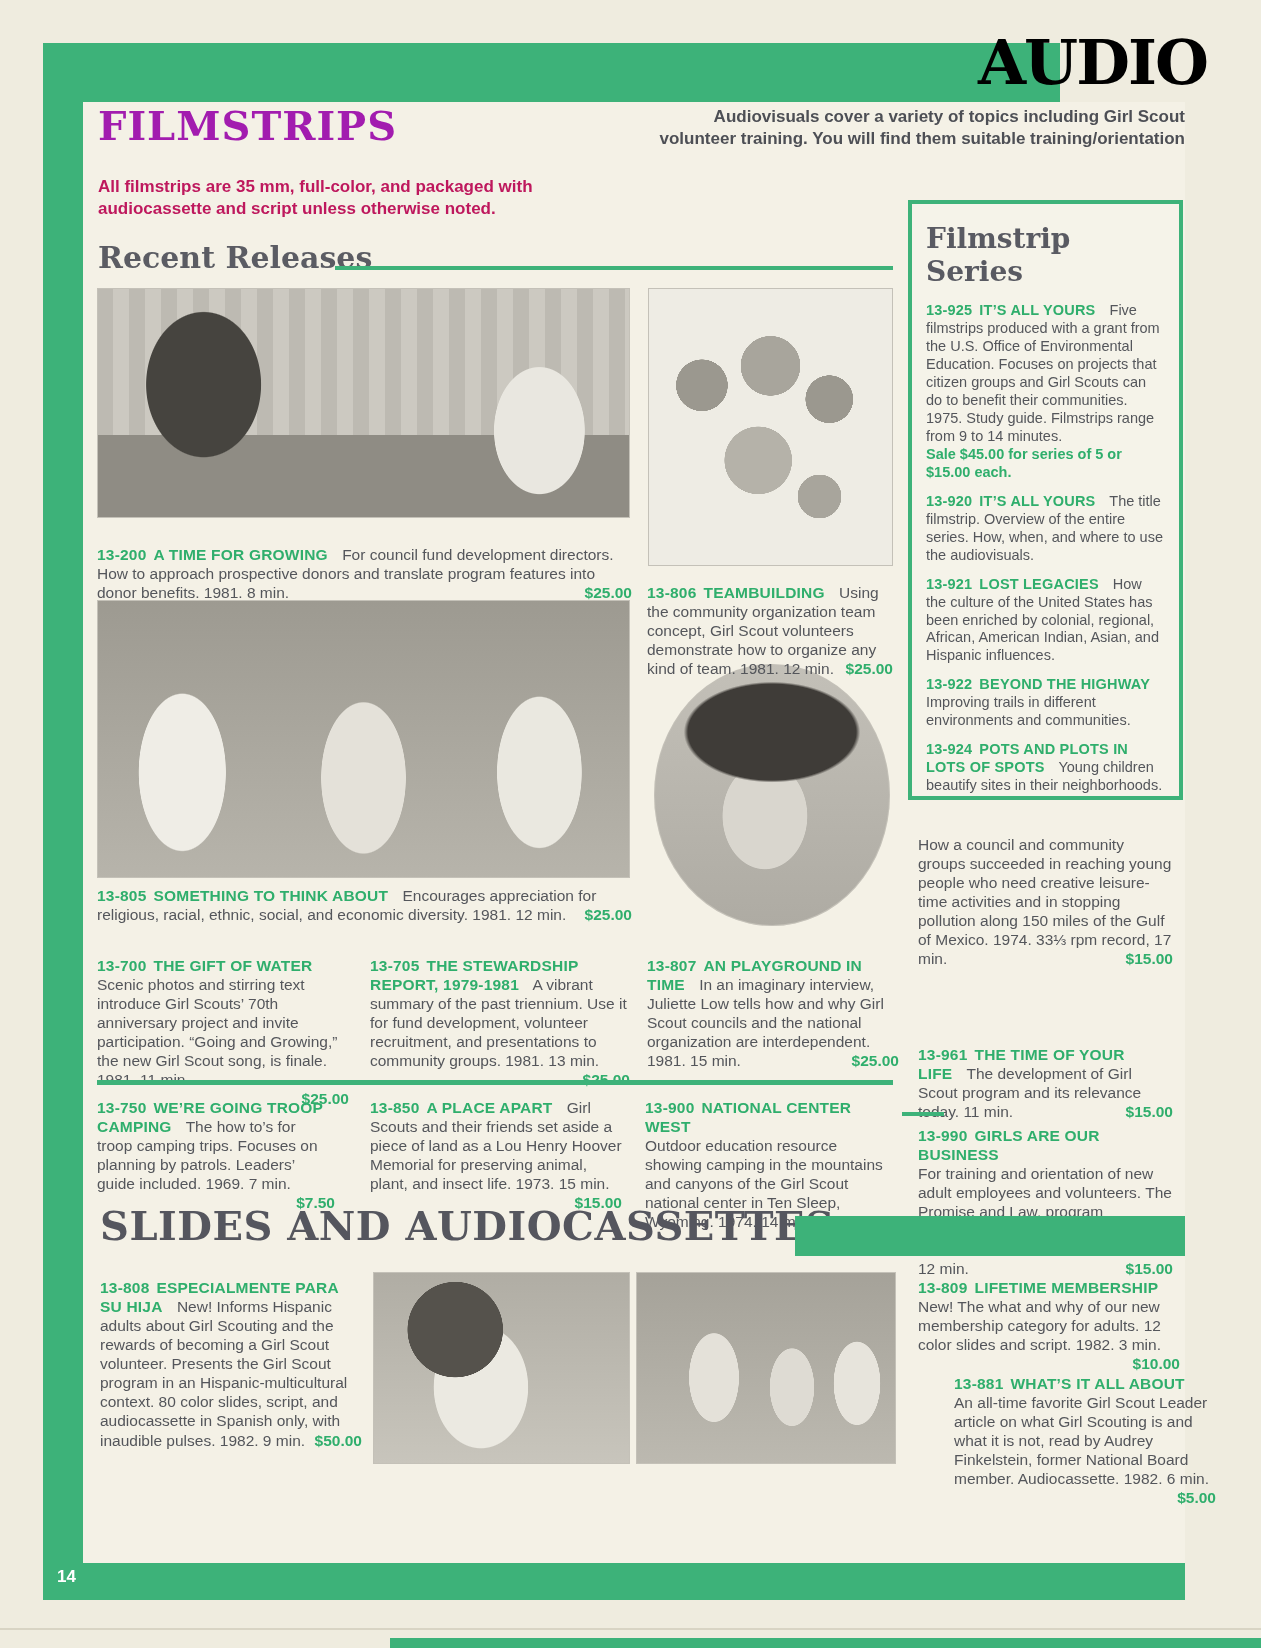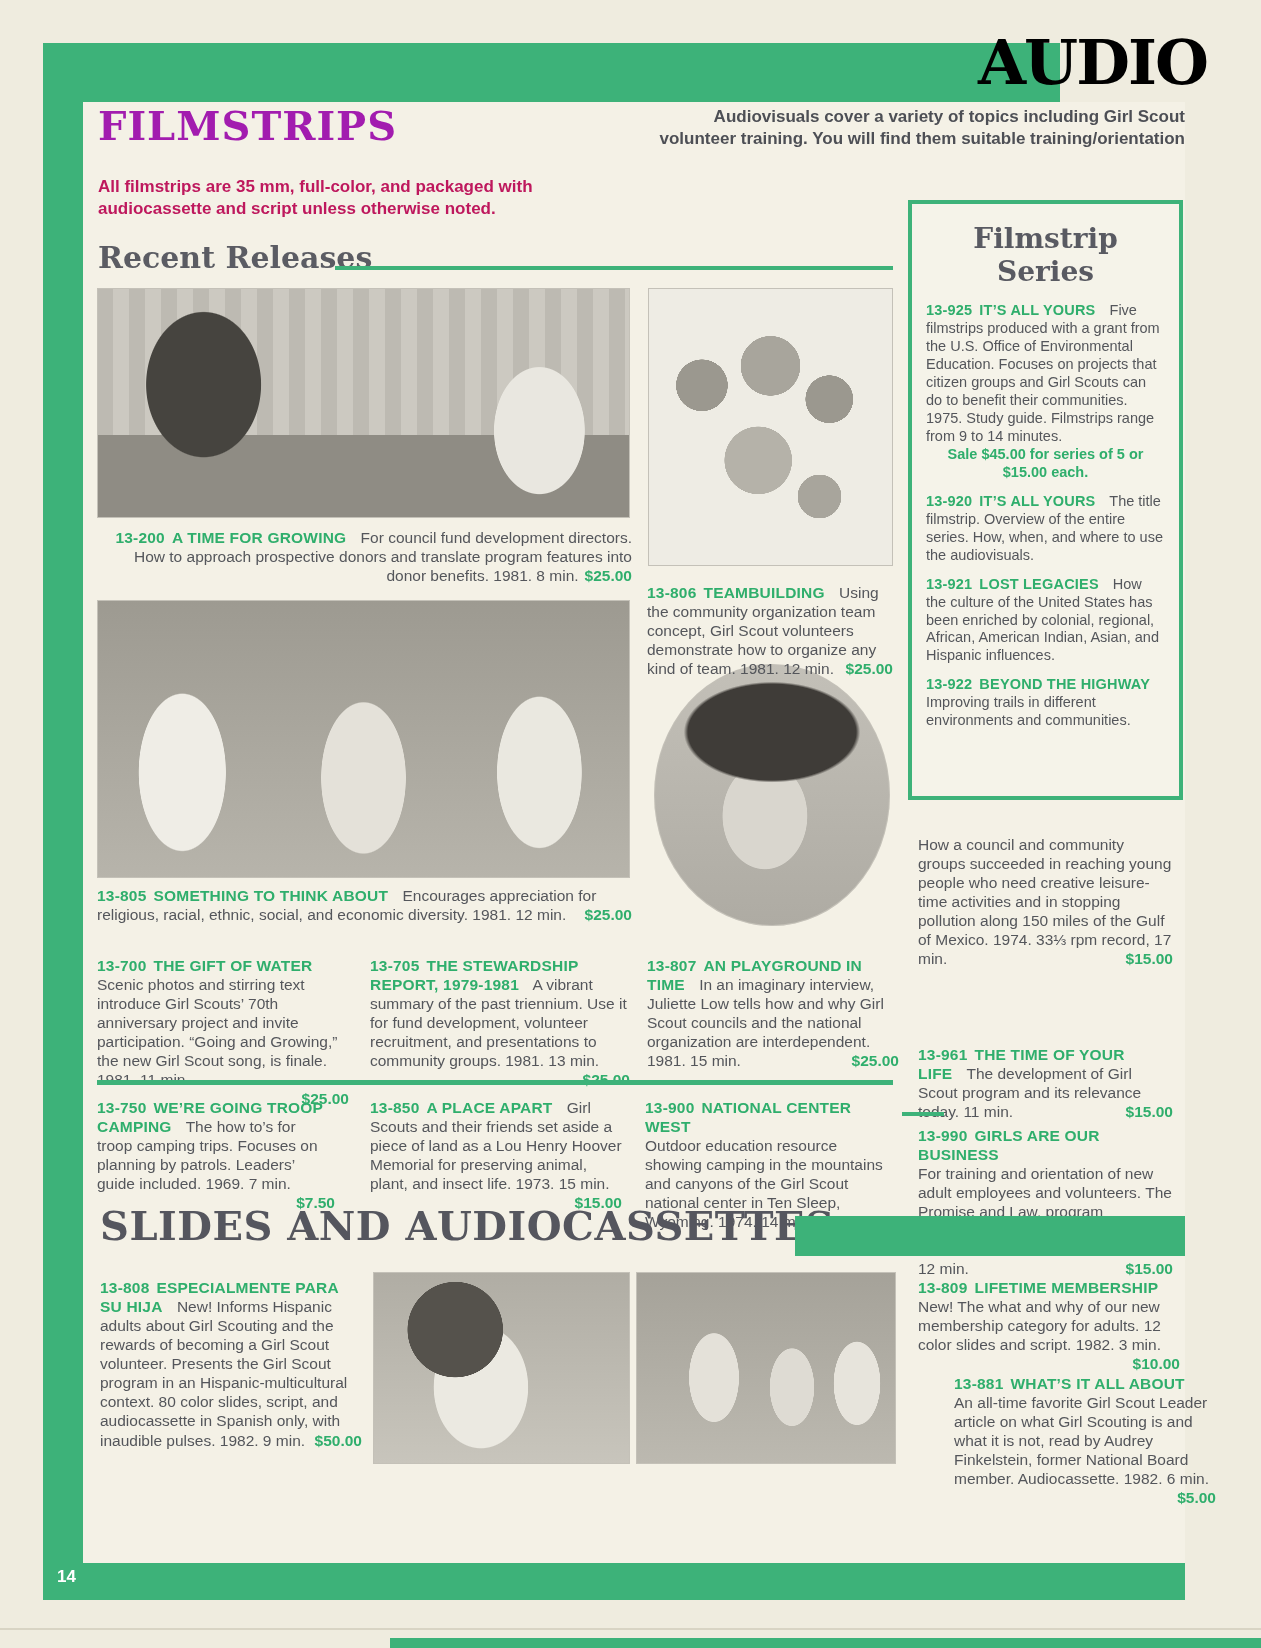--- a/index.html
+++ b/index.html
@@ -49,23 +49,23 @@
       radial-gradient(ellipse 42px 75px at 85% 58%,#e7e4dc 0 55%,transparent 56%),
       linear-gradient(#a5a299,#bcb9b0);}
   .item{position:absolute;font-size:15.5px;line-height:1.23;color:#54565b;}
   .ihead{font-weight:bold;color:#2fae6c;letter-spacing:.2px;margin-right:10px;}
   .ihead .code{margin-right:7px;}
   .price{float:right;font-weight:bold;color:#2fae6c;margin-left:6px;}
   .bh .ihead{display:block;margin-right:0;}
   .pb .price{float:none;display:block;text-align:right;}
   .sbox{position:absolute;left:908px;top:200px;width:275px;height:600px;box-sizing:border-box;
         border:4px solid #3db279;background:#f5f3e9;padding:12px 14px 10px;}
-  .sbox-title{font:bold 28px "DejaVu Serif",serif;color:#595a62;text-align:center;margin:6px 0 14px;}
+  .sbox-title{font:bold 28px "DejaVu Serif",serif;color:#595a62;text-align:left;margin:6px 0 14px;}
   .sitem{position:relative;margin-bottom:11px;font-size:14.5px;line-height:1.24;color:#54565b;}
-  .sale{font-weight:bold;color:#2fae6c;text-align:center;font-size:14.5px;line-height:1.24;}
+  .sale{font-weight:bold;color:#2fae6c;text-align:left;font-size:14.5px;line-height:1.24;}
   .slides-title{position:absolute;left:100px;top:1202px;font:bold 40px "DejaVu Serif",serif;
         color:#55565e;letter-spacing:.5px;}
   .bottom-line{position:absolute;left:0;top:1628px;width:1261px;height:2px;background:#d8d4c4;}
 </style>
 </head>
 <body>
 
 <div class="page">
   <div class="content-bg"></div>
 
@@ -81,21 +81,21 @@
   <div class="recent">Recent Releases</div>
   <div class="rule" style="left:335px;top:266px;width:558px;height:4px;"></div>
 
   <div class="photo ph-office" style="left:97px;top:288px;width:533px;height:230px;"></div>
   <div class="photo ph-band" style="left:648px;top:288px;width:245px;height:278px;"></div>
   <div class="photo ph-girls" style="left:97px;top:600px;width:533px;height:278px;"></div>
   <div class="photo ph-low" style="left:654px;top:664px;width:236px;height:262px;"></div>
   <div class="photo ph-girl" style="left:373px;top:1272px;width:257px;height:192px;"></div>
   <div class="photo ph-group" style="left:636px;top:1272px;width:260px;height:192px;"></div>
 
-  <div class="item" style="left:97px;top:528px;width:535px;text-align:right;">
+  <div class="item" style="left:97px;top:545px;width:535px;">
     <span class="ihead"><span class="code">13-200</span><span>A TIME FOR GROWING</span></span>
     <span class="ibody">For council fund development directors. How to approach prospective donors and translate program features into donor benefits. 1981. 8 min.</span>
     <span class="price">$25.00</span>
   </div>
 
   <div class="item" style="left:647px;top:583px;width:246px;">
     <span class="ihead"><span class="code">13-806</span><span>TEAMBUILDING</span></span>
     <span class="ibody">Using the community organization team concept, Girl Scout volunteers demonstrate how to organize any kind of team. 1981. 12 min.</span>
     <span class="price">$25.00</span>
   </div>
@@ -163,20 +163,24 @@
       <span class="ihead"><span class="code">13-921</span><span>LOST LEGACIES</span></span>
       <span class="ibody">How the culture of the United States has been enriched by colonial, regional, African, American Indian, Asian, and Hispanic influences.</span>
     </div>
 
     <div class="sitem bh">
       <span class="ihead"><span class="code">13-922</span><span>BEYOND THE HIGHWAY</span></span>
       <span class="ibody">Improving trails in different environments and communities.</span>
     </div>
 
 
+    <div class="sitem">
+      <span class="ihead"><span class="code">13-924</span><span>POTS AND PLOTS IN LOTS OF SPOTS</span></span>
+      <span class="ibody">Young children beautify sites in their neighborhoods.</span>
+    </div>
   </div>
 
   <div class="item bh" style="left:918px;top:835px;width:255px;">
     <span class="ibody">How a council and community groups succeeded in reaching young people who need creative leisure-time activities and in stopping pollution along 150 miles of the Gulf of Mexico. 1974. 33⅓ rpm record, 17 min.</span>
     <span class="price">$15.00</span>
   </div>
 
   <div class="item" style="left:918px;top:1045px;width:255px;">
     <span class="ihead"><span class="code">13-961</span><span>THE TIME OF YOUR LIFE</span></span>
     <span class="ibody">The development of Girl Scout program and its relevance today. 11 min.</span>

